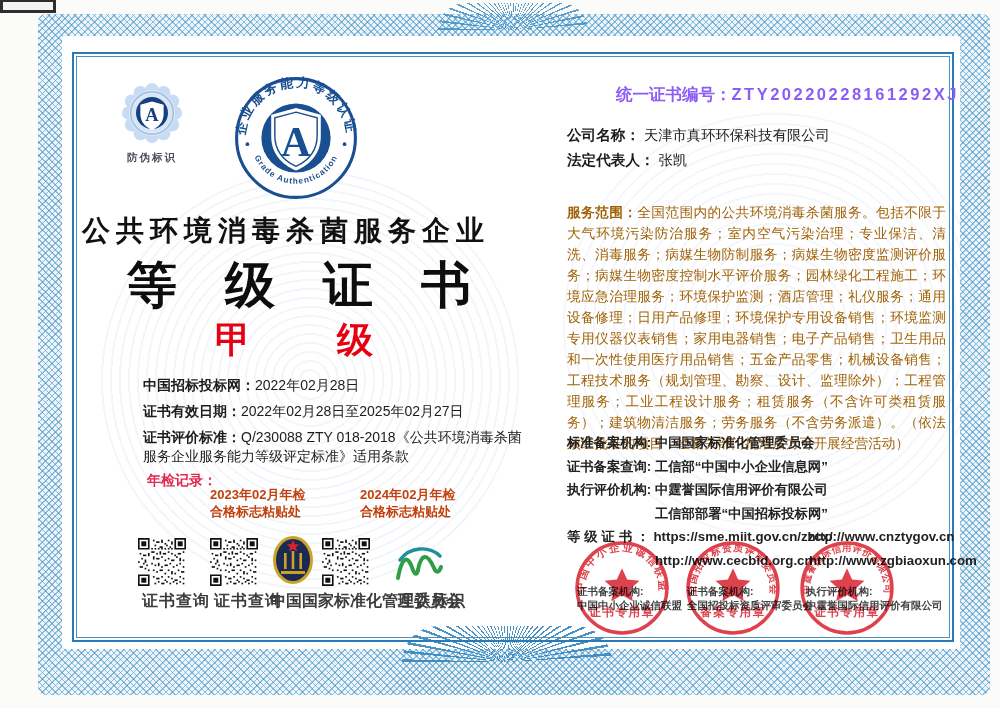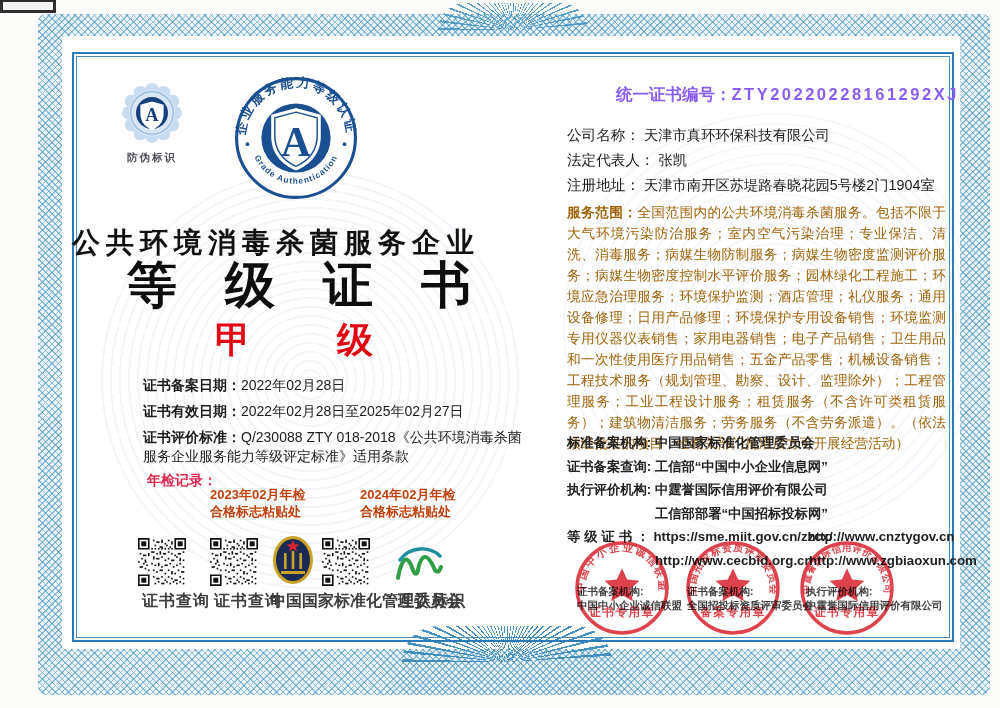--- a/index.html
+++ b/index.html
@@ -24,41 +24,41 @@
   .wm1{left:100px;top:170px;width:420px;height:420px;
     background:repeating-radial-gradient(circle at 50% 50%, rgba(130,170,215,.10) 0 2px, rgba(255,255,255,0) 2px 9px);}
   .wm2{left:560px;top:110px;width:430px;height:430px;
     background:repeating-radial-gradient(circle at 50% 50%, rgba(130,170,215,.09) 0 2px, rgba(255,255,255,0) 2px 10px);}
   .artifact{position:absolute;left:0;top:0;width:50px;height:8px;background:#f4f4f4;border:3px solid #2e2e2e;border-top-width:2px;}
   .abs{position:absolute;}
   
   .antifake{left:116px;top:82px;width:72px;text-align:center;}
   .antifake .lbl{margin-top:3px;font-size:10.5px;font-weight:700;color:#4c4c58;letter-spacing:2px;}
   
-  .title-industry{left:66px;top:224px;width:418px;text-align:left;font-size:28px;font-weight:800;
+  .title-industry{left:66px;top:212px;width:418px;text-align:right;font-size:28px;font-weight:800;
     letter-spacing:6px;padding-left:6px;color:#111;}
   .title-main{left:66px;top:252px;width:418px;text-align:center;font-size:50px;font-weight:800;
     letter-spacing:48px;padding-left:48px;color:#0d0d0d;}
   .title-grade{left:66px;top:316px;width:418px;text-align:center;font-size:36px;font-weight:800;
     color:#e60012;letter-spacing:38px;padding-left:38px;}
   .info{left:143px;top:376px;width:392px;font-size:14px;line-height:19px;}
   .info .row{margin-bottom:7px;}
   .info .row b{font-weight:700;}
   .annual-label{left:147px;top:472px;font-size:14px;font-weight:700;color:#e0294e;}
   .slot{top:486px;width:130px;font-size:13px;font-weight:600;color:#c2410c;line-height:17px;}
   .slot1{left:210px;} .slot2{left:360px;}
   
   .qr{width:48px;height:48px;}
   .mark-lbl{position:absolute;font-size:16px;font-weight:700;color:#3d3d3d;letter-spacing:1px;}
   
   .certno{left:616px;top:84px;font-size:16.5px;font-weight:800;color:#8b5cf6;white-space:nowrap;}
   .certno .num{letter-spacing:2.5px;}
   .company{left:567px;top:126px;width:382px;font-size:14.3px;line-height:18px;}
   .company .row{margin-bottom:7px;white-space:nowrap;}
-  .company b{font-size:14.6px;font-weight:400;margin-right:4px;text-align:center;}
+  .company b{font-size:14.6px;font-weight:700;margin-right:4px;text-align:center;}
   .service{left:567px;top:202px;width:379px;font-size:13.7px;line-height:21px;text-align:justify;color:#a16207;}
   .service b{font-weight:800;}
   .agency{left:567px;top:433px;width:382px;font-size:13.3px;line-height:19px;font-weight:600;color:#222;}
   .agency b{font-weight:800;}
   .agency .r{margin-bottom:4.5px;white-space:nowrap;}
   .indent{margin-left:88px;}
   .urls-label{letter-spacing:4px;}
   .u{display:inline-block;}
   .u1{width:154px;} .u3{width:148px;}
   
@@ -224,21 +224,21 @@
     <path d="M60 31 L84 37.5 V58 C84 75 74 85.5 60 91.5 C46 85.5 36 75 36 58 V37.5 Z" fill="#fff"></path>
     <path d="M60 35 L80.5 40.5 V57.5 C80.5 72.5 71.5 82 60 87.5 C48.5 82 39.5 72.5 39.5 57.5 V40.5 Z" fill="#fff" stroke="#1a4f91" stroke-width="1.4"></path>
     <text x="60" y="77" text-anchor="middle" font-size="40" font-weight="bold" fill="#1a4f91" font-family="Liberation Serif, serif">A</text>
   </svg>
 
   <div class="abs title-industry">公共环境消毒杀菌服务企业</div>
   <div class="abs title-grade">甲 级</div>
   <div class="abs title-main">等级证书</div>
 
   <div class="abs info">
-    <div class="row"><b>证书备案日期：</b><span>2022年02月28日</span></div>
+    <div class="row"><b>中国招标投标网：</b><span>2022年02月28日</span></div>
     <div class="row"><b>证书有效日期：</b><span>2022年02月28日至2025年02月27日</span></div>
     <div class="row"><b>证书评价标准：</b><span>Q/230088 ZTY 018-2018《公共环境消毒杀菌服务企业服务能力等级评定标准》适用条款</span></div>
   </div>
 
   <div class="abs annual-label">年检记录：</div>
   <div class="abs slot slot1">
     <div>2023年02月年检</div>
     <div>合格标志粘贴处</div>
   </div>
   <div class="abs slot slot2">
@@ -277,21 +277,20 @@
   </svg>
   <div class="mark-lbl" style="left:398px;top:591px">互认标识</div>
 
   <div class="abs certno">
     <span>统一证书编号：</span><span class="num">ZTY20220228161292XJ</span>
   </div>
 
   <div class="abs company">
     <div class="row"><b>公司名称：</b><span>天津市真环环保科技有限公司</span></div>
     <div class="row"><b>法定代表人：</b><span>张凯</span></div>
-    <div class="row"><b>注册地址：</b><span>天津市南开区苏堤路春晓花园5号楼2门1904室</span></div>
   </div>
 
   <div class="abs service">
     <b>服务范围：</b><span>全国范围内的公共环境消毒杀菌服务。包括不限于大气环境污染防治服务；室内空气污染治理；专业保洁、清洗、消毒服务；病媒生物防制服务；病媒生物密度监测评价服务；病媒生物密度控制水平评价服务；园林绿化工程施工；环境应急治理服务；环境保护监测；酒店管理；礼仪服务；通用设备修理；日用产品修理；环境保护专用设备销售；环境监测专用仪器仪表销售；家用电器销售；电子产品销售；卫生用品和一次性使用医疗用品销售；五金产品零售；机械设备销售；工程技术服务（规划管理、勘察、设计、监理除外）；工程管理服务；工业工程设计服务；租赁服务（不含许可类租赁服务）；建筑物清洁服务；劳务服务（不含劳务派遣）。（依法须经批准的项目，经相关部门批准后方可开展经营活动）</span>
   </div>
 
   <div class="abs agency">
     <div class="r"><b>标准备案机构:</b> <span>中国国家标准化管理委员会</span></div>
     <div class="r"><b>证书备案查询:</b> <span>工信部“中国中小企业信息网”</span></div>
     <div class="r"><b>执行评价机构:</b> <span>中霆誉国际信用评价有限公司</span></div>

